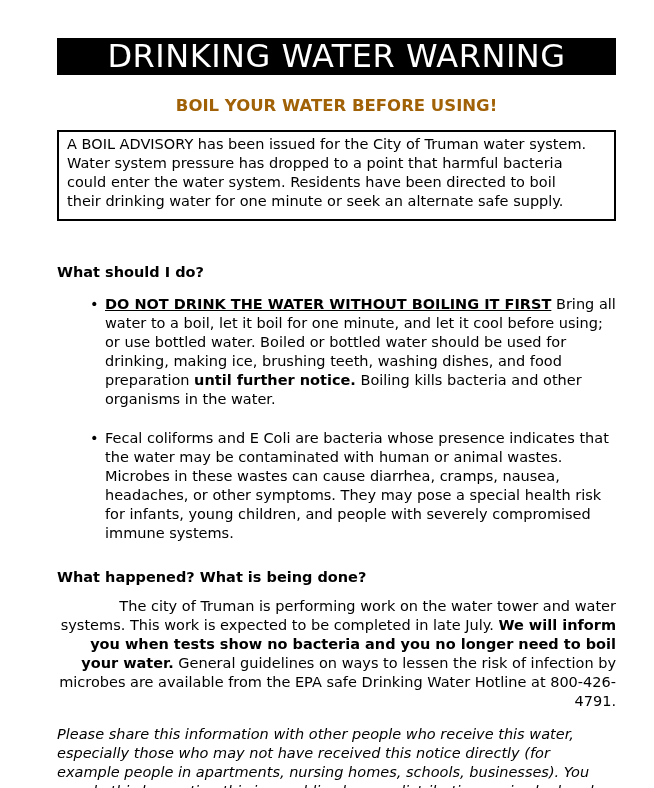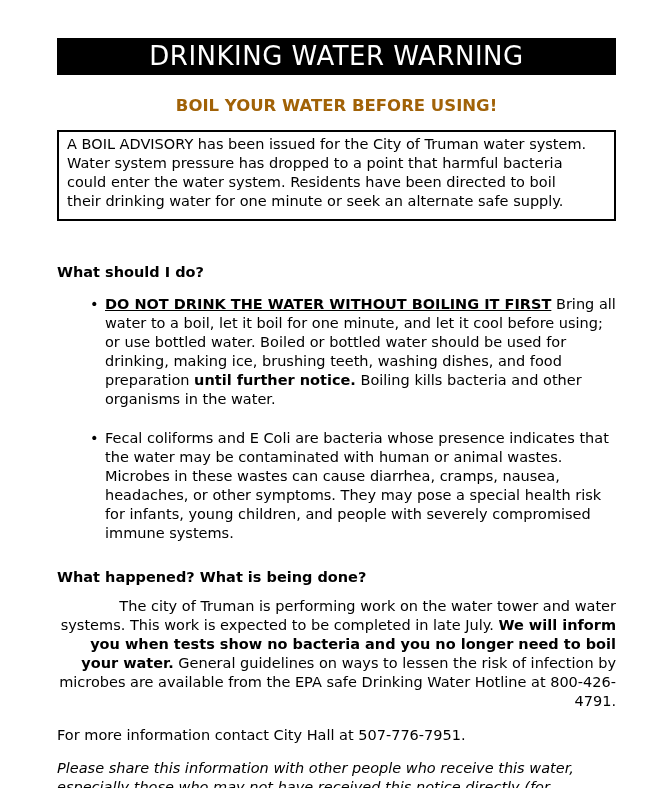--- a/index.html
+++ b/index.html
@@ -19,21 +19,21 @@
     overflow: hidden;
   }
   .banner {
     background: #000000;
     height: 37px;
     line-height: 37px;
     text-align: center;
   }
   .banner-title {
     color: #ffffff;
-    font-size: 26px;
+    font-size: 32px;
     letter-spacing: 0.5px;
     white-space: nowrap;
   }
   .alert-heading {
     margin-top: 21px;
     text-align: center;
     color: #a16207;
     font-weight: bold;
     font-size: 16.5px;
   }
@@ -102,17 +102,16 @@
 
   <ul class="bullet-list">
     <li><span style="font-weight: bold; text-decoration: underline;">DO NOT DRINK THE WATER WITHOUT BOILING IT FIRST</span><span>  Bring all water to a boil, let it boil for one minute, and let it cool before using; or use bottled water.  Boiled or bottled water should be used for drinking, making ice, brushing teeth, washing dishes, and food preparation </span><span style="font-weight: bold;">until further notice.</span><span>  Boiling kills bacteria and other organisms in the water.</span></li>
     <li><span style="">Fecal coliforms and E Coli are bacteria whose presence indicates that the water may be contaminated with human or animal wastes.  Microbes in these wastes can cause diarrhea, cramps, nausea, headaches, or other symptoms.  They may pose a special health risk for infants, young children, and people with severely compromised immune systems.</span></li>
   </ul>
 
   <div class="section-heading" style="margin-top:25px;">What happened?  What is being done?</div>
 
   <div class="body-paragraph"><span>The city of Truman is performing work on the water tower and water systems.  This work is expected to be completed in late July.  </span><span style="font-weight: bold;">We will inform you when tests show no bacteria and you no longer need to boil your water.</span><span>  General guidelines on ways to lessen the risk of infection by microbes are available from the EPA safe Drinking Water Hotline at 800-426-4791.</span></div>
 
-  <div class="contact-line">For more information contact City Hall at 507-776-7951.</div>
 
   <div class="share-note">Please share this information with other people who receive this water, especially those who may not have received this notice directly (for example people in apartments, nursing homes, schools, businesses).  You can do this by posting this in a public place or distributing copies by hand.</div>
 
 </div>
 
 </body></html>

